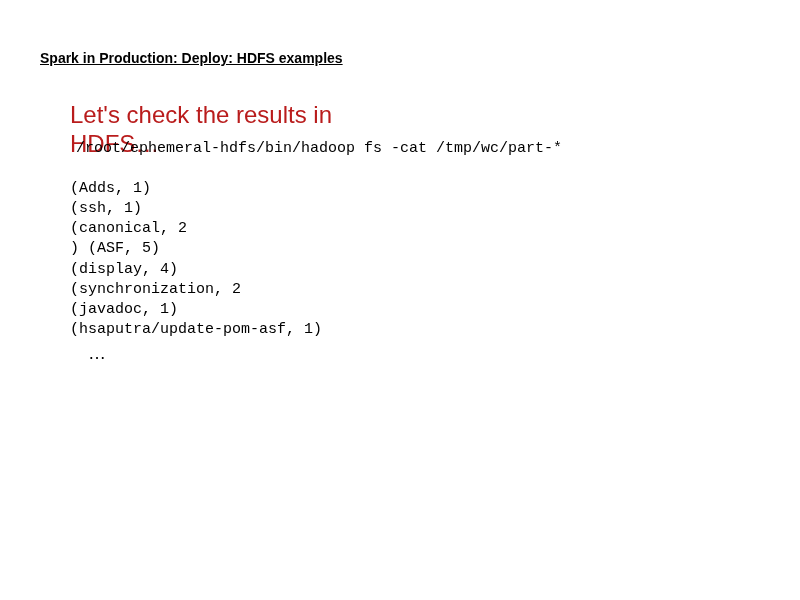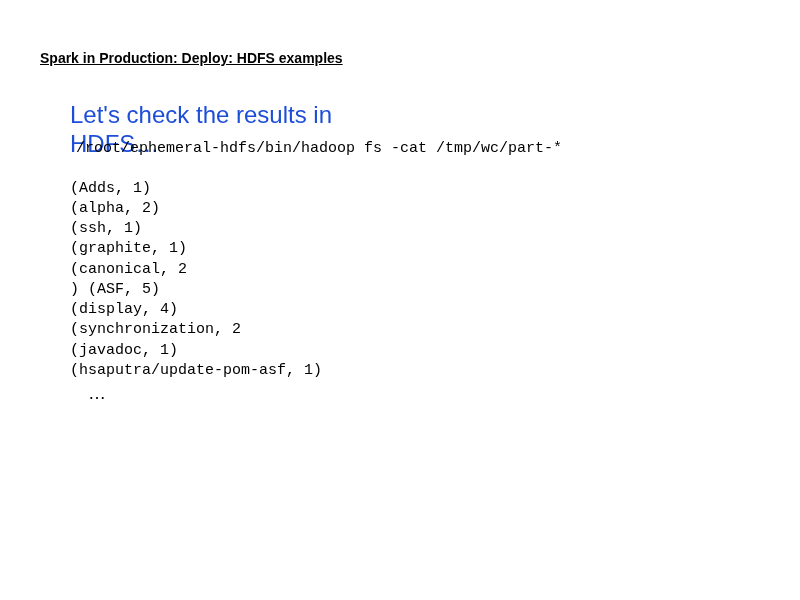--- a/index.html
+++ b/index.html
@@ -24,21 +24,21 @@
     .content {
       padding-left: 30px;
     }
     .subtitle-wrap {
       position: relative;
       margin-bottom: 20px;
     }
     .subtitle {
       font-size: 24px;
       font-weight: normal;
-      color: #1d4ed8;
+      color: #b91c1c;
       line-height: 1.2;
     }
     .command-overlay {
       position: absolute;
       left: 6px;
       bottom: 2px;
       font-family: "Courier New", Courier, monospace;
       font-size: 15px;
       color: #000;
       white-space: nowrap;
@@ -69,23 +69,21 @@
 <div class="content">
 
   <div class="subtitle-wrap">
     <div class="subtitle">Let's check the results in</div>
     <div class="subtitle">HDFS…</div>
     <div class="command-overlay">/root/ephemeral-hdfs/bin/hadoop fs -cat /tmp/wc/part-*</div>
   </div>
 
   <div class="output">
     <span class="output-line">(Adds, 1)</span>
-    <span class="output-line">(alpha, 2)</span>
     <span class="output-line">(ssh, 1)</span>
-    <span class="output-line">(graphite, 1)</span>
     <span class="output-line">(canonical, 2</span>
     <span class="output-line">)  (ASF, 5)</span>
     <span class="output-line">(display, 4)</span>
     <span class="output-line">(synchronization, 2</span>
     <span class="output-line">(javadoc, 1)</span>
     <span class="output-line">(hsaputra/update-pom-asf, 1)</span>
   </div>
 
   <div class="trailing">…</div>
 

